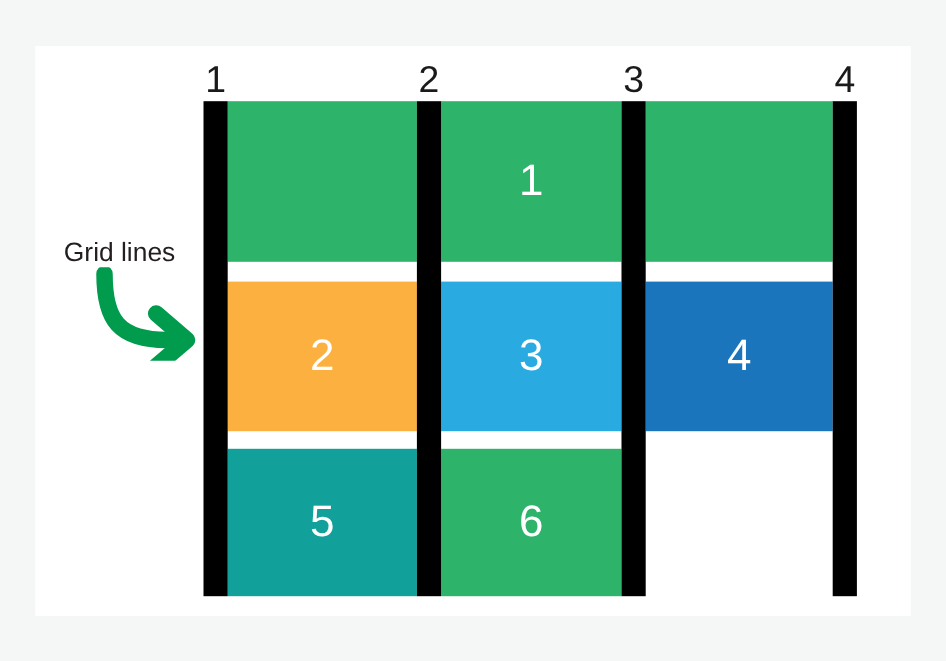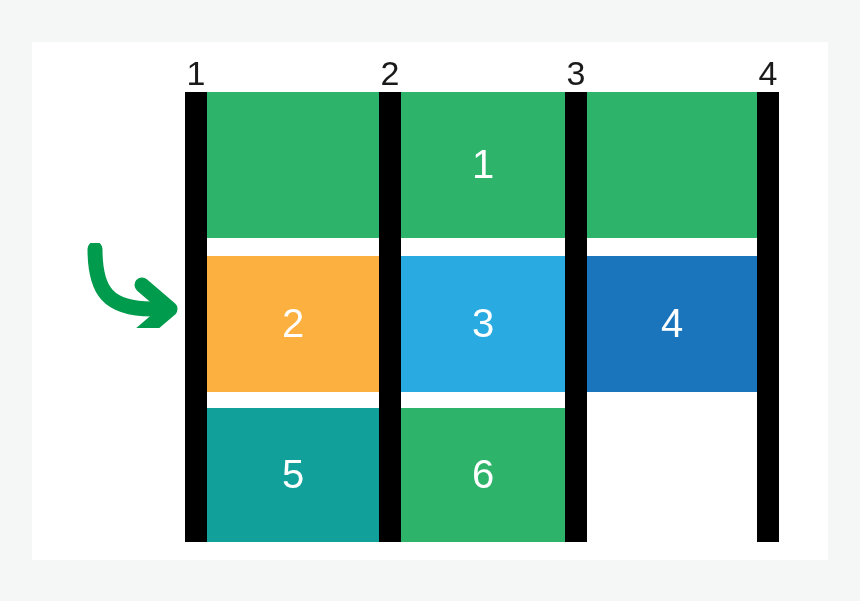--- a/index.html
+++ b/index.html
@@ -130,19 +130,20 @@
       <div class="gridline" style="left: 757px; background: rgb(0, 0, 0);"></div>
     </div>
 
   <div id="numbers-layer">
       <div class="line-number" style="left: 176px; color: rgb(26, 26, 26);">1</div>
       <div class="line-number" style="left: 370px; color: rgb(26, 26, 26);">2</div>
       <div class="line-number" style="left: 556px; color: rgb(26, 26, 26);">3</div>
       <div class="line-number" style="left: 748px; color: rgb(26, 26, 26);">4</div>
     </div>
 
+  <div id="annotation-label">Grid lines</div>
 
   <svg id="annotation-arrow" viewBox="0 0 110 85" xmlns="http://www.w3.org/2000/svg">
     <path id="arrow-curve" d="M 11 6 C 11 48, 24 66, 68 66" fill="none" stroke="#009b4d" stroke-width="15" stroke-linecap="round"></path>
     <path id="arrow-head" d="M 58 42 L 86 66 L 58 90" fill="none" stroke="#009b4d" stroke-width="15" stroke-linecap="round" stroke-linejoin="round"></path>
   </svg>
 
 </div>
 
 </body></html>

